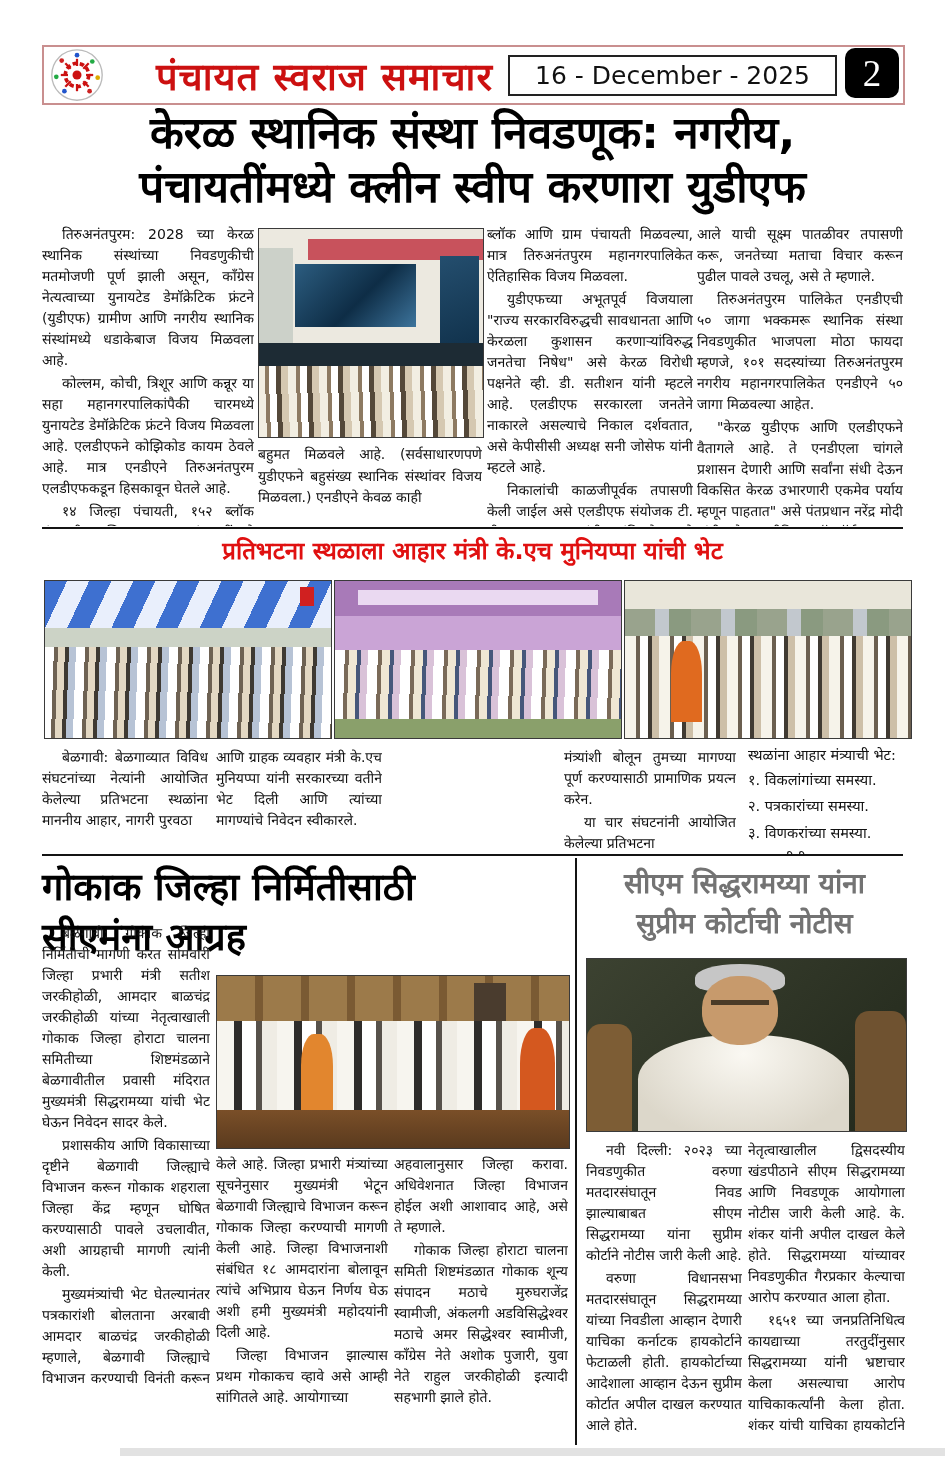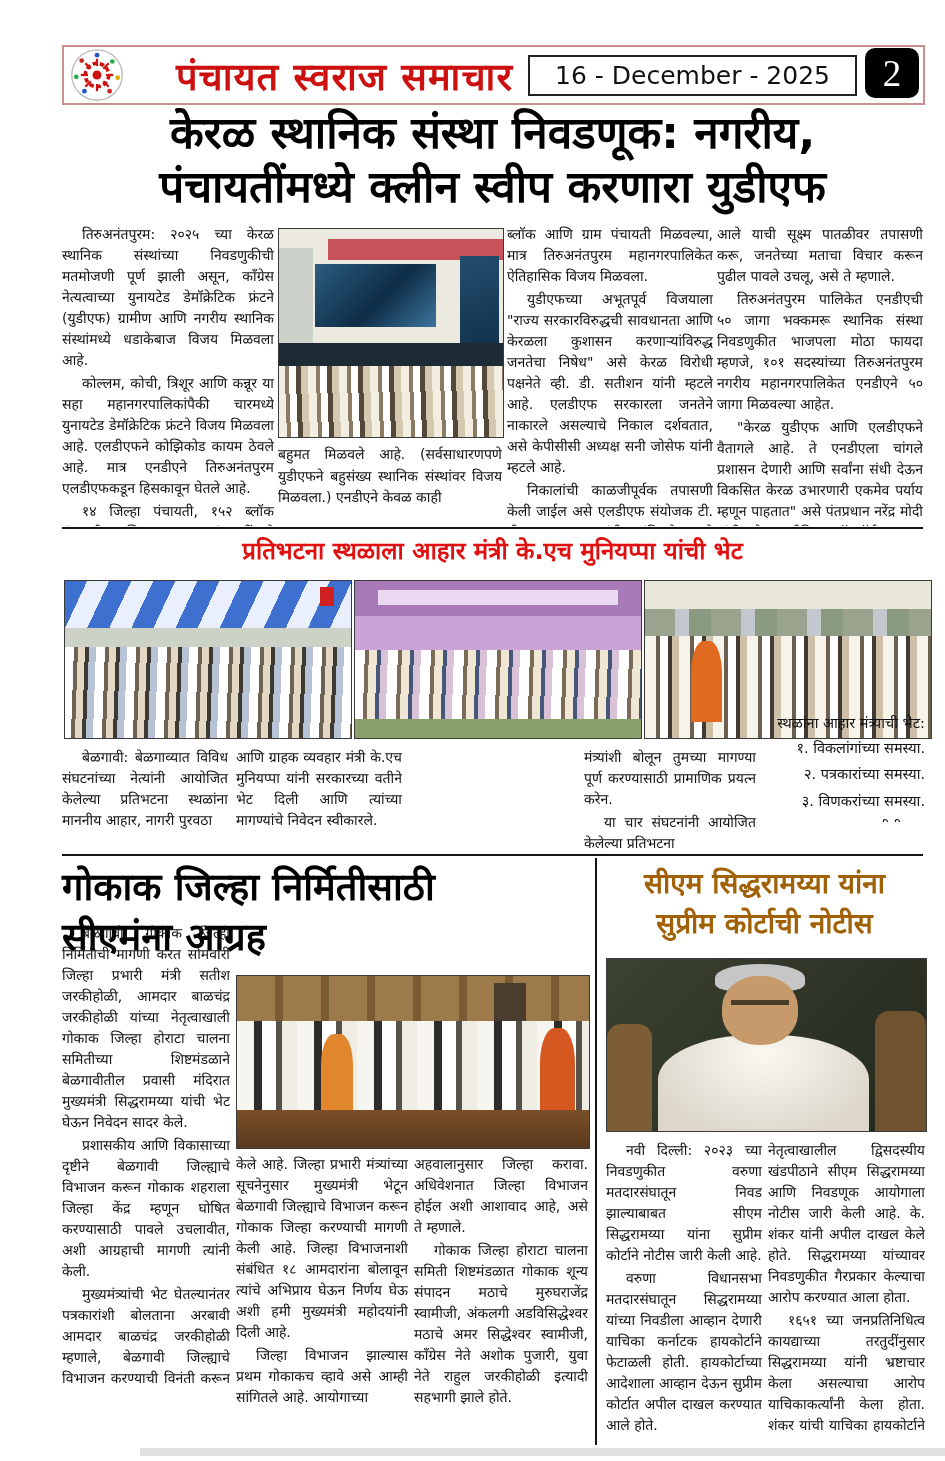--- a/index.html
+++ b/index.html
@@ -1,38 +1,38 @@
 <!DOCTYPE html>
 <html><head>
 <meta charset="utf-8">
 <style>
   html,body{margin:0;padding:0;background:#ffffff;}
   .page{position:relative;width:945px;height:1461px;background:#ffffff;overflow:hidden;
         font-family:"DejaVu Sans",sans-serif;color:#111;}
-  .abs{position:absolute;margin-left:20px;}
+  .abs{position:absolute;}
   
   .header-box{left:42px;top:45px;width:859px;height:56px;border:2px solid #c98f8f;
               display:flex;align-items:center;background:#fff;}
   .logo-wrap{width:54px;height:54px;margin-left:6px;flex:0 0 auto;}
   .masthead{flex:0 0 auto;margin-left:52px;font-size:38px;font-weight:bold;color:#cc1010;
             letter-spacing:1px;white-space:nowrap;}
   .date-box{margin-left:auto;margin-right:66px;border:2px solid #222;background:#fff;
             font-size:25px;color:#111;padding:4px 25px;white-space:nowrap;}
   .page-num{position:absolute;right:4px;top:1px;width:54px;height:50px;background:#000;
             border-radius:10px;color:#fff;display:flex;align-items:center;justify-content:center;
             font-family:"Liberation Serif",serif;font-size:37px;}
   
   .headline-main{left:0;top:106px;width:945px;text-align:center;font-weight:bold;
                  font-size:44px;line-height:1.22;color:#000;}
   .headline-red{left:42px;top:533px;width:861px;text-align:center;font-weight:bold;
                 font-size:24px;color:#e01010;}
   .headline-gokak{left:42px;top:862px;width:528px;font-weight:bold;
                   font-size:38px;line-height:1.32;color:#000;}
   .headline-blue{left:584px;top:864px;width:321px;text-align:center;font-weight:bold;
-                 font-size:28px;line-height:1.42;color:#a16207;}
+                 font-size:28px;line-height:1.42;color:#737373;}
   
   .col{font-size:14px;line-height:1.5;text-align:justify;overflow:hidden;}
   .col p{margin:0 0 2px 0;}
   .col p.ind{text-indent:20px;}
   .caption{font-size:14px;line-height:1.55;text-align:justify;overflow:hidden;}
   .list-col{font-size:14.5px;line-height:1.6;overflow:hidden;}
   .list-col .lt{margin:0 0 2px 0;}
   .list-col ul{list-style:none;margin:0;padding:0;}
   .list-col li{margin:0 0 3px 0;}
   
@@ -129,21 +129,21 @@
     <div class="date-box">16 - December - 2025</div>
     <div class="page-num">2</div>
   </div>
 
   <div class="abs headline-main">
     <div>केरळ स्थानिक संस्था निवडणूक:  नगरीय,</div>
     <div>पंचायतींमध्ये क्लीन स्वीप करणारा युडीएफ</div>
   </div>
 
   <div class="abs col" style="left:42px;top:224px;width:212px;height:302px;">
-    <p class="ind">तिरुअनंतपुरम: २०२५ च्या केरळ स्थानिक संस्थांच्या निवडणुकीची मतमोजणी पूर्ण झाली असून, काँग्रेस नेत्यत्वाच्या युनायटेड डेमॉक्रेटिक फ्रंटने (युडीएफ) ग्रामीण आणि नगरीय स्थानिक संस्थांमध्ये धडाकेबाज विजय मिळवला आहे.</p>
+    <p class="ind">तिरुअनंतपुरम: 2028 च्या केरळ स्थानिक संस्थांच्या निवडणुकीची मतमोजणी पूर्ण झाली असून, काँग्रेस नेत्यत्वाच्या युनायटेड डेमॉक्रेटिक फ्रंटने (युडीएफ) ग्रामीण आणि नगरीय स्थानिक संस्थांमध्ये धडाकेबाज विजय मिळवला आहे.</p>
     <p class="ind">कोल्लम, कोची, त्रिशूर आणि कन्नूर या सहा महानगरपालिकांपैकी चारमध्ये युनायटेड डेमॉक्रेटिक फ्रंटने विजय मिळवला आहे. एलडीएफने कोझिकोड कायम ठेवले आहे. मात्र एनडीएने तिरुअनंतपुरम एलडीएफकडून हिसकावून घेतले आहे.</p>
     <p class="ind">१४ जिल्हा पंचायती, १५२ ब्लॉक पंचायती आणि ६४१ ग्राम पंचायतींमध्ये युडीएफने</p>
   </div>
 
   <div class="abs photo" style="left:258px;top:228px;width:224px;height:208px;">
     <div class="ph-sky"></div>
     <div class="ph-bld"></div>
     <div class="ph-redband"></div>
     <div class="ph-tower"></div>
     <div class="ph-glass1"></div>
@@ -192,21 +192,21 @@
   <div class="abs col" style="left:42px;top:747px;width:166px;height:104px;">
     <p class="ind">बेळगावी: बेळगाव्यात विविध संघटनांच्या नेत्यांनी आयोजित केलेल्या प्रतिभटना स्थळांना माननीय आहार, नागरी पुरवठा</p>
   </div>
   <div class="abs col" style="left:216px;top:747px;width:166px;height:104px;">
     <p>आणि ग्राहक व्यवहार मंत्री के.एच मुनियप्पा यांनी सरकारच्या वतीने भेट दिली आणि त्यांच्या मागण्यांचे निवेदन स्वीकारले.</p>
   </div>
   <div class="abs col" style="left:564px;top:747px;width:172px;height:104px;">
     <p>मंत्र्यांशी बोलून तुमच्या मागण्या पूर्ण करण्यासाठी प्रामाणिक प्रयत्न करेन.</p>
     <p class="ind">या चार संघटनांनी आयोजित केलेल्या प्रतिभटना</p>
   </div>
-  <div class="abs list-col" style="left:748px;top:712px;width:157px;height:110px;text-align:right;">
+  <div class="abs list-col" style="left:748px;top:744px;width:157px;height:110px;">
     <p class="lt">स्थळांना आहार मंत्र्याची भेट:</p>
     <ul>
       <li>१. विकलांगांच्या समस्या.</li>
       <li>२. पत्रकारांच्या समस्या.</li>
       <li>३. विणकरांच्या समस्या.</li>
       <li>४. एसडीपीआय</li>
     </ul>
   </div>
 
   <div class="abs hrule" style="left:42px;top:854px;width:861px;"></div>

